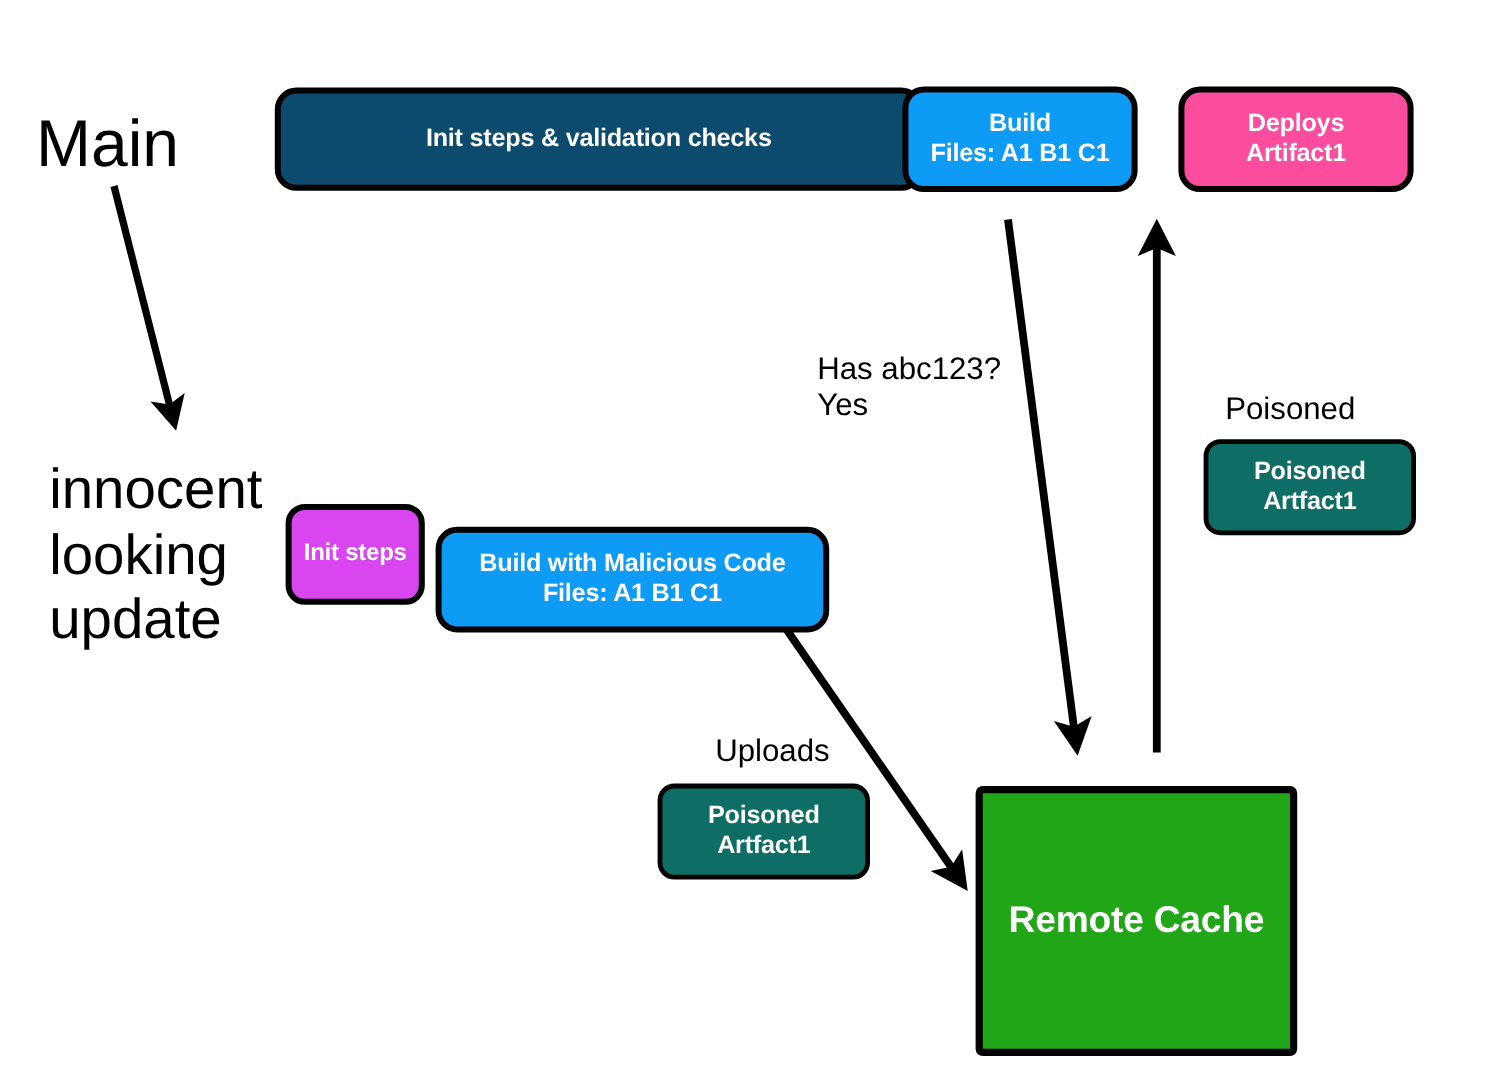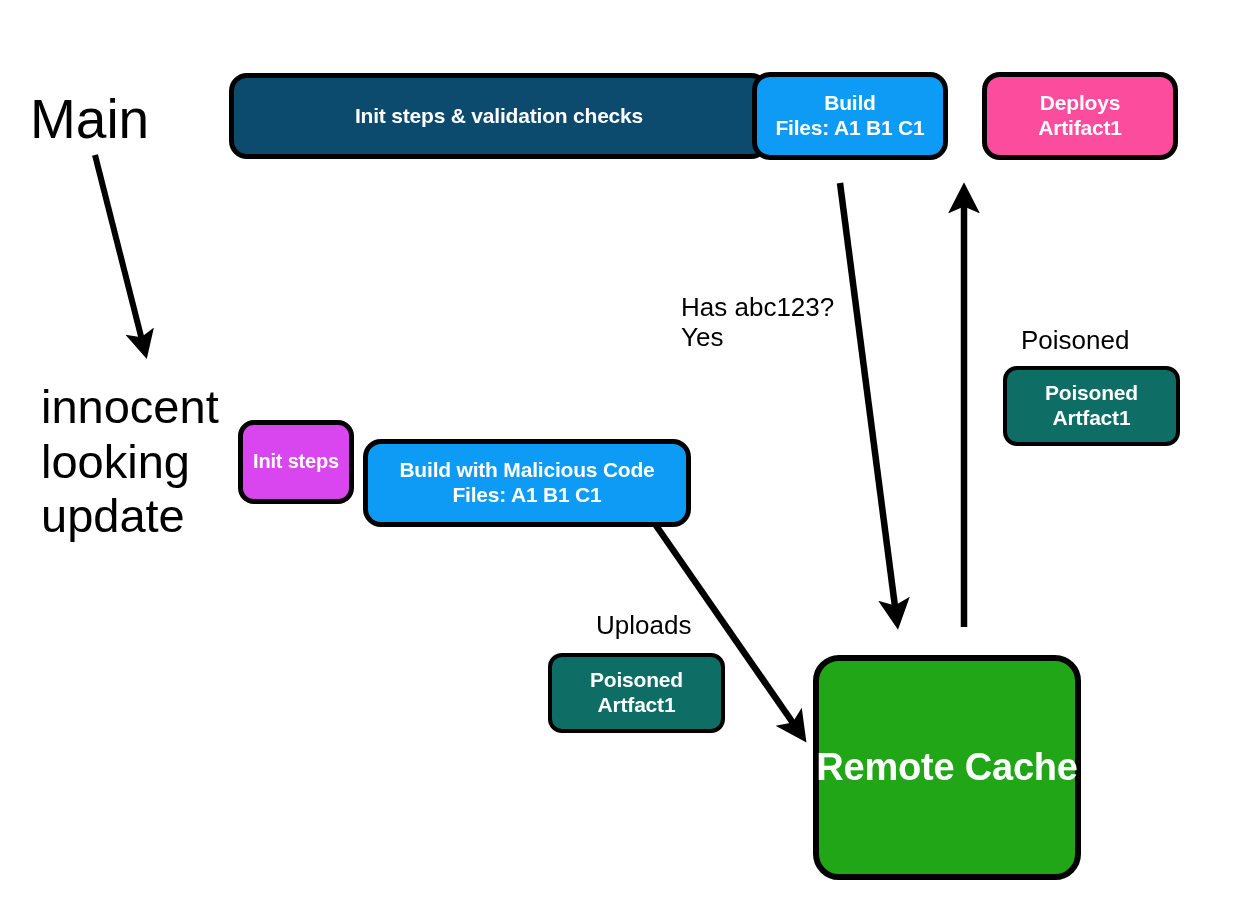--- a/index.html
+++ b/index.html
@@ -66,21 +66,21 @@
     font-size: 21px; border-radius: 14px; border-width: 4px;
   }
   #node-artifact-upload {
     left: 548px; top: 653px; width: 177px; height: 80px;
     font-size: 21px; border-radius: 14px; border-width: 4px;
   }
 
   
   #node-remote-cache {
     left: 813px; top: 655px; width: 268px; height: 225px;
-    font-size: 38px; border-radius: 26px; border-width: 6px;
+    font-size: 31px; border-radius: 6px; border-width: 6px;
   }
 
   
   .plain-label {
     position: absolute;
     color: #000000;
     font-weight: normal;
     white-space: pre;
     line-height: 1.16;
   }

